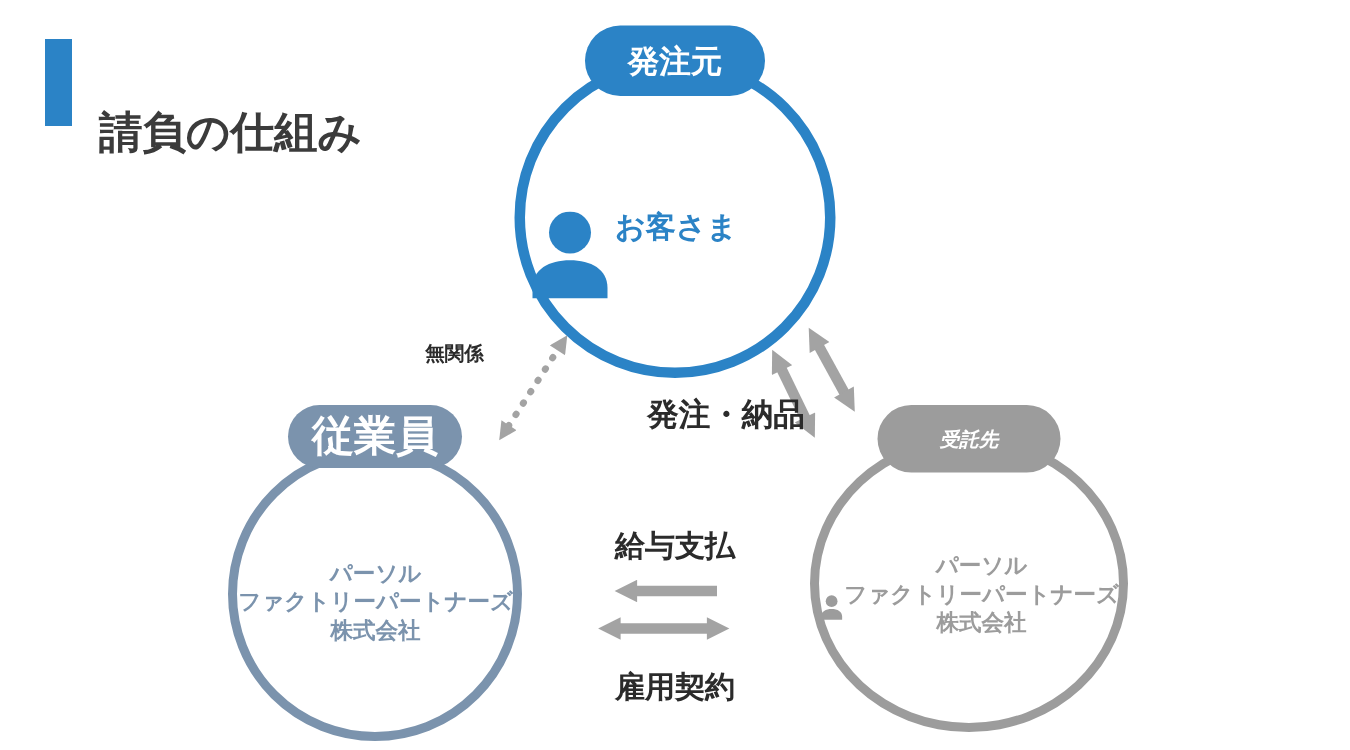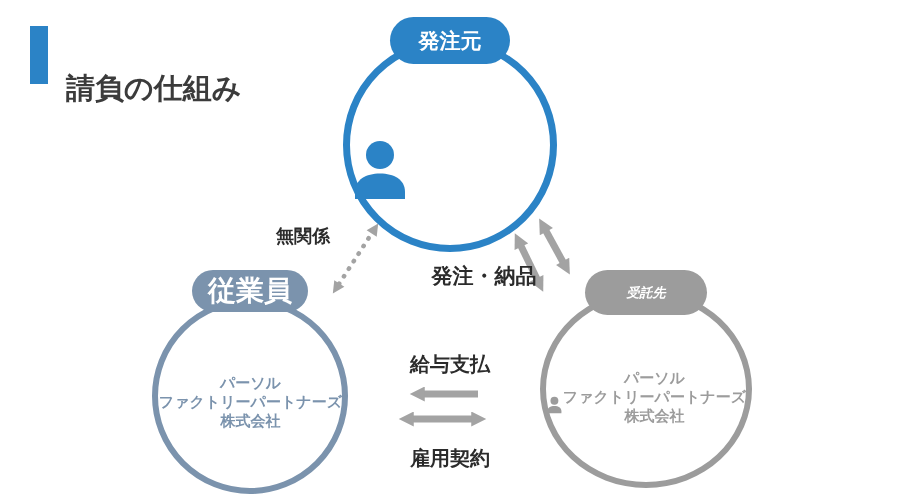--- a/index.html
+++ b/index.html
@@ -29,21 +29,21 @@
   .node-employee .node-name{margin-top:10px;color:var(--steel-blue,#7b93ad);font-size:15px;line-height:19px;}
 
   .node-contractor{left:540px;top:290px;width:212px;height:198px;border:6px solid var(--gray,#9c9c9c);}
   .node-contractor .pill{top:-26px;width:122px;height:45px;font-size:13px;background:var(--gray,#9c9c9c);font-style:italic;}
   .node-contractor .person{margin-top:32px;width:56px;height:54px;fill:var(--gray,#9c9c9c);}
   .node-contractor .node-name{margin-top:14px;color:var(--gray,#9c9c9c);font-size:15px;line-height:19px;}
 
   
   .rel-label{position:absolute;transform:translate(-50%,-50%);color:var(--label-text,#2b2b2b);
              font-weight:700;white-space:nowrap;}
-  .lbl-unrelated{left:303px;top:236px;font-size:18px;}
+  .lbl-unrelated{left:303px;top:236px;font-size:13px;}
   .lbl-service{left:641px;top:229px;font-size:20px;}
   .lbl-order{left:466px;top:276px;font-size:21px;margin-left:18px;}
   .lbl-salary{left:450px;top:364px;font-size:20px;}
   .lbl-employ{left:450px;top:458px;font-size:20px;}
 
   
   #arrows{position:absolute;left:0;top:0;}
   #arrows .ln{stroke:var(--arrow-gray,#a3a3a3);fill:none;}
   #arrows .head{fill:var(--arrow-gray,#a3a3a3);}
 </style>
@@ -70,20 +70,21 @@
     <line class="ln" x1="424" y1="394" x2="478" y2="394" stroke-width="7" marker-start="url(#mh)"></line>
     <line class="ln" x1="413" y1="419" x2="472" y2="419" stroke-width="7" marker-start="url(#mh)" marker-end="url(#mh)"></line>
   </svg>
 
   <div class="node node-orderer">
     <div class="pill">発注元</div>
     <svg class="person" viewBox="0 0 60 58">
       <circle cx="30" cy="14" r="14"></circle>
       <path d="M5,58 L5,51 C5,38.5 16,32.5 30,32.5 C44,32.5 55,38.5 55,51 L55,58 Z"></path>
     </svg>
+    <div class="node-name">お客さま</div>
   </div>
 
   <div class="node node-employee">
     <div class="pill">従業員</div>
     <svg class="person" viewBox="0 0 60 58">
       <circle cx="30" cy="14" r="14"></circle>
       <path d="M5,58 L5,51 C5,38.5 16,32.5 30,32.5 C44,32.5 55,38.5 55,51 L55,58 Z"></path>
     </svg>
     <div class="node-name">
       <div>パーソル</div>

